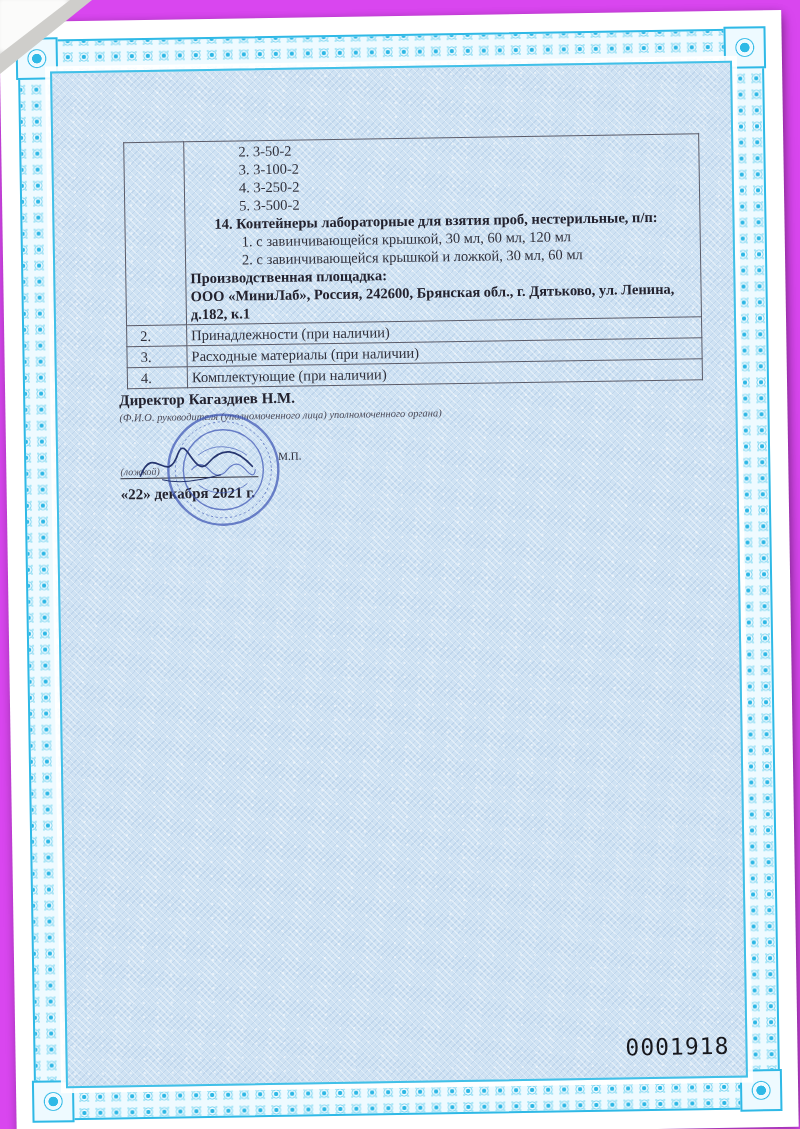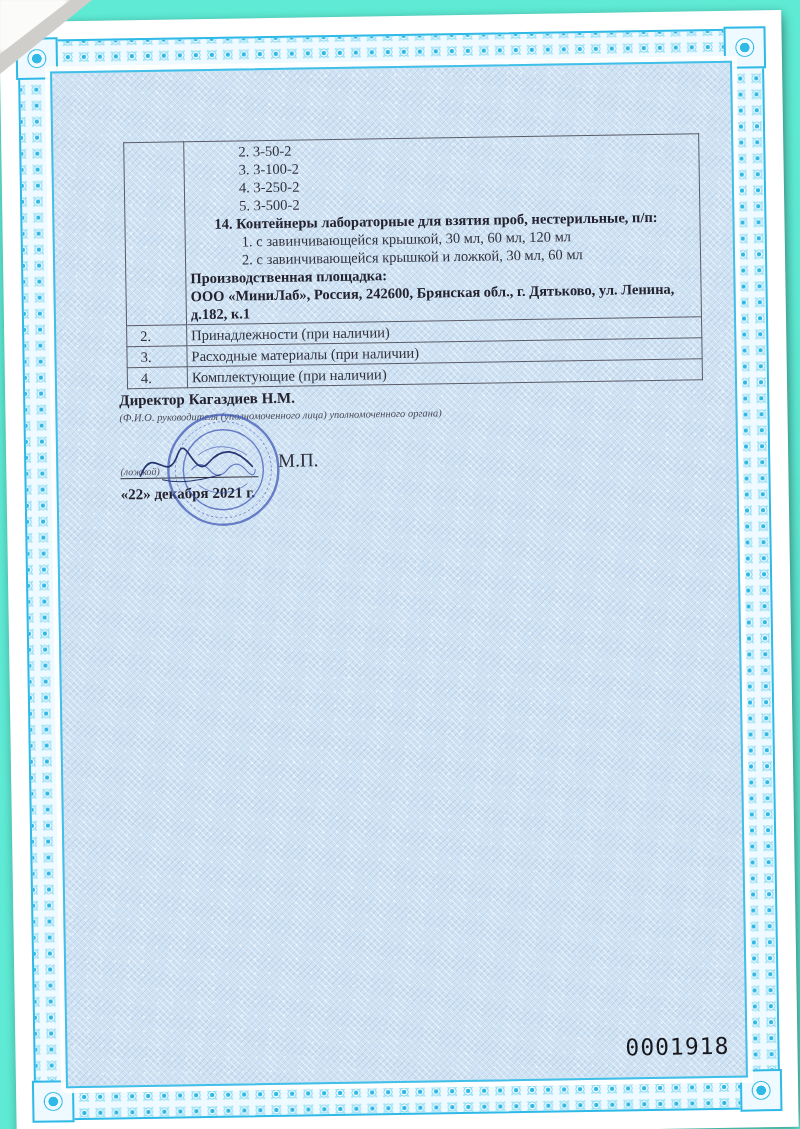--- a/index.html
+++ b/index.html
@@ -1,17 +1,17 @@
 <!DOCTYPE html>
 <html><head>
 <meta charset="utf-8">
 <style>
   html,body{margin:0;padding:0;}
   body{background:#e9e8e6;width:800px;height:1129px;overflow:hidden;}
-  .scan{position:relative;width:800px;height:1129px;background:#5eead4;overflow:hidden;}
+  .scan{position:relative;width:800px;height:1129px;background:#d946ef;overflow:hidden;}
 
   
   .paper{
     position:absolute;left:8px;top:16px;width:782px;height:1117px;
     background:#ffffff;
     transform:rotate(-0.9deg);
     transform-origin:50% 50%;
     box-shadow:0 3px 10px rgba(0,0,0,.28), 8px 0 14px -8px rgba(0,0,0,.35);
   }
 
@@ -69,21 +69,21 @@
   .items-table td.num{width:42px;padding-left:13px;}
   .cont-item{margin-left:50px;}
   .item14-title{margin-left:25px;font-weight:bold;color:#23222e;}
   .sub-item{margin-left:52px;}
   .bold-line{font-weight:bold;color:#23222e;}
 
   .sig-block{position:absolute;left:114px;top:372px;width:460px;}
   .sig-director{position:absolute;left:0;top:0;font-weight:bold;font-size:15px;color:#23222e;white-space:nowrap;}
   .sig-note{position:absolute;left:0;top:20px;font-style:italic;font-size:10.5px;color:#4c4b59;white-space:nowrap;}
   .sig-line{position:absolute;left:0;top:70px;width:138px;height:16px;border-bottom:1.6px solid #2e2d3a;}
-  .sig-mp{position:absolute;left:158px;top:60px;font-size:19px;color:#2e2d3a;}
+  .sig-mp{position:absolute;left:158px;top:60px;font-size:11px;color:#2e2d3a;}
   .sig-podpis{position:absolute;left:0;top:74px;font-style:italic;font-size:10px;color:#4c4b59;}
   .sig-date{position:absolute;left:0;top:94px;font-weight:bold;font-size:15px;color:#23222e;white-space:nowrap;}
 
   .stamp{position:absolute;left:144px;top:392px;width:146px;height:118px;opacity:.72;pointer-events:none;}
   .signature-stroke{position:absolute;left:126px;top:416px;width:140px;height:58px;pointer-events:none;}
 
   .serial{
     position:absolute;left:610px;top:1022px;
     font-family:"DejaVu Sans Mono", monospace;
     font-size:23px;letter-spacing:1px;color:#17171c;

